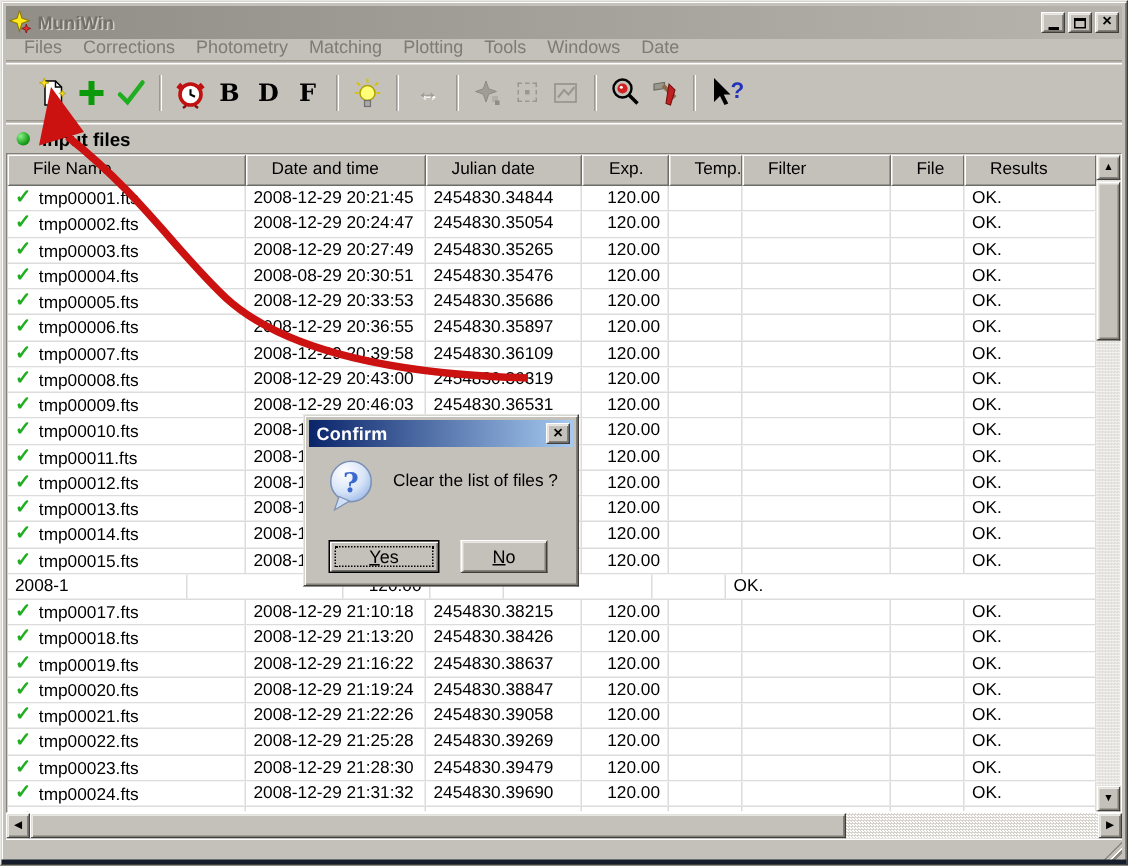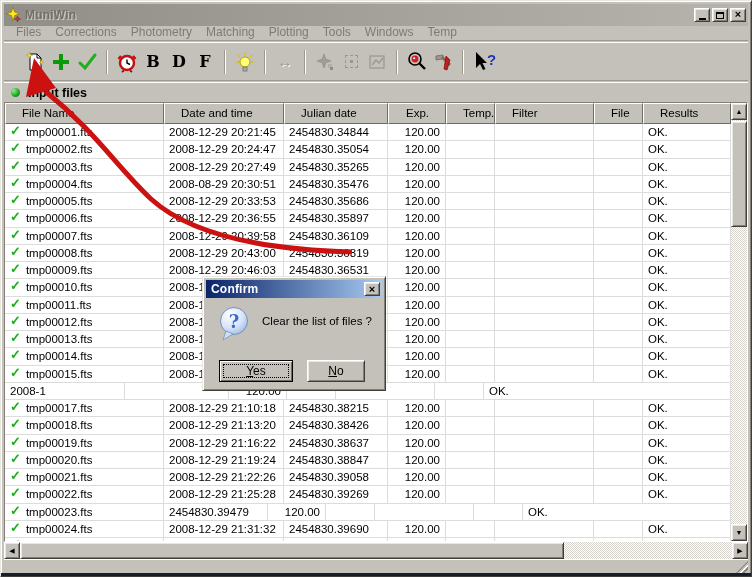--- a/index.html
+++ b/index.html
@@ -11,21 +11,21 @@
   .titlebar{position:absolute;left:3px;right:3px;top:3px;height:22px;background:linear-gradient(90deg,#908e87,#b6b4ac);display:flex;align-items:center;padding:0 2px;}
   .app-icon{width:16px;height:16px;margin-right:3px;flex:none;}
   .title-text{font-weight:bold;color:#716f68;text-shadow:1px 1px 0 rgba(255,255,255,.55);letter-spacing:.2px;}
   .win-btns{margin-left:auto;display:flex;gap:2px;}
   .wbtn{width:16px;height:14px;background:#c3c1ba;border:1px solid;border-color:#fff #403f3c #403f3c #fff;box-shadow:inset 1px 1px 0 #e9e7e1, inset -1px -1px 0 #817f78;display:flex;align-items:center;justify-content:center;font-size:10px;font-weight:bold;line-height:1;}
   .g-min{width:7px;height:2px;background:#000;margin-top:7px;}
   .g-max{width:8px;height:7px;border:1px solid #000;border-top-width:2px;}
   .g-close{font-size:11px;transform:translateY(-1px);}
 
   
-  .menubar{position:absolute;left:3px;right:3px;top:22px;height:18px;display:flex;align-items:center;padding-left:5px;border-bottom:1px solid #9b988f;}
+  .menubar{position:absolute;left:3px;right:3px;top:22px;height:18px;display:flex;padding-left:5px;border-bottom:1px solid #9b988f;}
   .mitem{padding:1px 7px;color:#7e7b74;}
 
   
   .toolbar{position:absolute;left:3px;right:3px;top:41px;height:39px;border-top:1px solid #fff;border-bottom:1px solid #9b988f;display:flex;align-items:center;padding-left:18px;}
   .tbtn{width:26px;height:26px;display:flex;align-items:center;justify-content:center;position:relative;flex:none;}
   .tsep{width:2px;height:24px;margin:0 6px;border-left:1px solid #9b988f;border-right:1px solid #fff;flex:none;}
   .serif-letter{font-family:"DejaVu Serif",serif;font-weight:bold;font-size:16px;}
   .dim{color:#9a978e;text-shadow:1px 1px 0 #ffffff;}
   .arrow-glyph{font-size:15px;font-weight:bold;}
   .frame-ico{width:13px;height:13px;border:1px dashed #9a978e;position:relative;}
@@ -111,21 +111,21 @@
     </div>
 
     <div class="menubar">
         <span class="mitem">Files</span>
         <span class="mitem">Corrections</span>
         <span class="mitem">Photometry</span>
         <span class="mitem">Matching</span>
         <span class="mitem">Plotting</span>
         <span class="mitem">Tools</span>
         <span class="mitem">Windows</span>
-        <span class="mitem">Temp</span>
+        <span class="mitem">Date</span>
       </div>
 
     <div class="toolbar">
       <span class="tbtn">
         <svg width="24" height="24" viewBox="0 0 24 24">
           <path d="M7 4 H14 L18 8 V20 H7 Z" fill="#fff" stroke="#000" stroke-width="1"></path>
           <path d="M14 4 L14 8 L18 8" fill="none" stroke="#000" stroke-width="1"></path>
           <path d="M6.5 2 L7.3 4.4 L9.7 5.2 L7.3 6 L6.5 8.4 L5.7 6 L3.3 5.2 L5.7 4.4 Z" fill="#ffe81a" stroke="#b89b00" stroke-width="0.5"></path>
           <path d="M18.5 10 L19.1 11.7 L20.8 12.3 L19.1 12.9 L18.5 14.6 L17.9 12.9 L16.2 12.3 L17.9 11.7 Z" fill="#ffe81a" stroke="#b89b00" stroke-width="0.5"></path>
         </svg>
@@ -438,20 +438,21 @@
             <div class="tcell c1">2008-12-29 21:25:28</div>
             <div class="tcell c2">2454830.39269</div>
             <div class="tcell c3 a-right">120.00</div>
             <div class="tcell c4 a-right"></div>
             <div class="tcell c5"></div>
             <div class="tcell c6 a-right"></div>
             <div class="tcell c7">OK.</div>
           </div>
           <div class="trow">
             <div class="tcell c0"><span class="chk">✓</span>tmp00023.fts</div>
+            <div class="tcell c1">2008-12-29 21:28:30</div>
             <div class="tcell c2">2454830.39479</div>
             <div class="tcell c3 a-right">120.00</div>
             <div class="tcell c4 a-right"></div>
             <div class="tcell c5"></div>
             <div class="tcell c6 a-right"></div>
             <div class="tcell c7">OK.</div>
           </div>
           <div class="trow">
             <div class="tcell c0"><span class="chk">✓</span>tmp00024.fts</div>
             <div class="tcell c1">2008-12-29 21:31:32</div>

